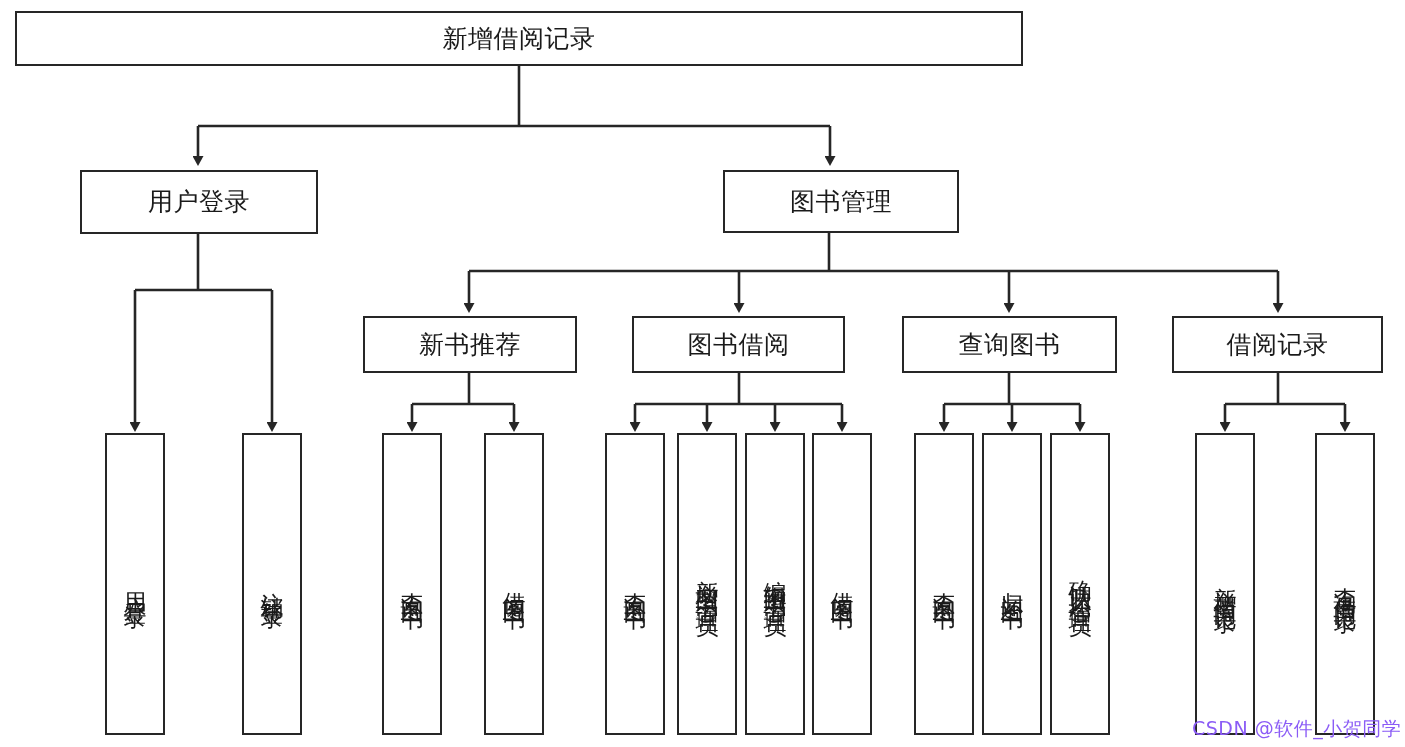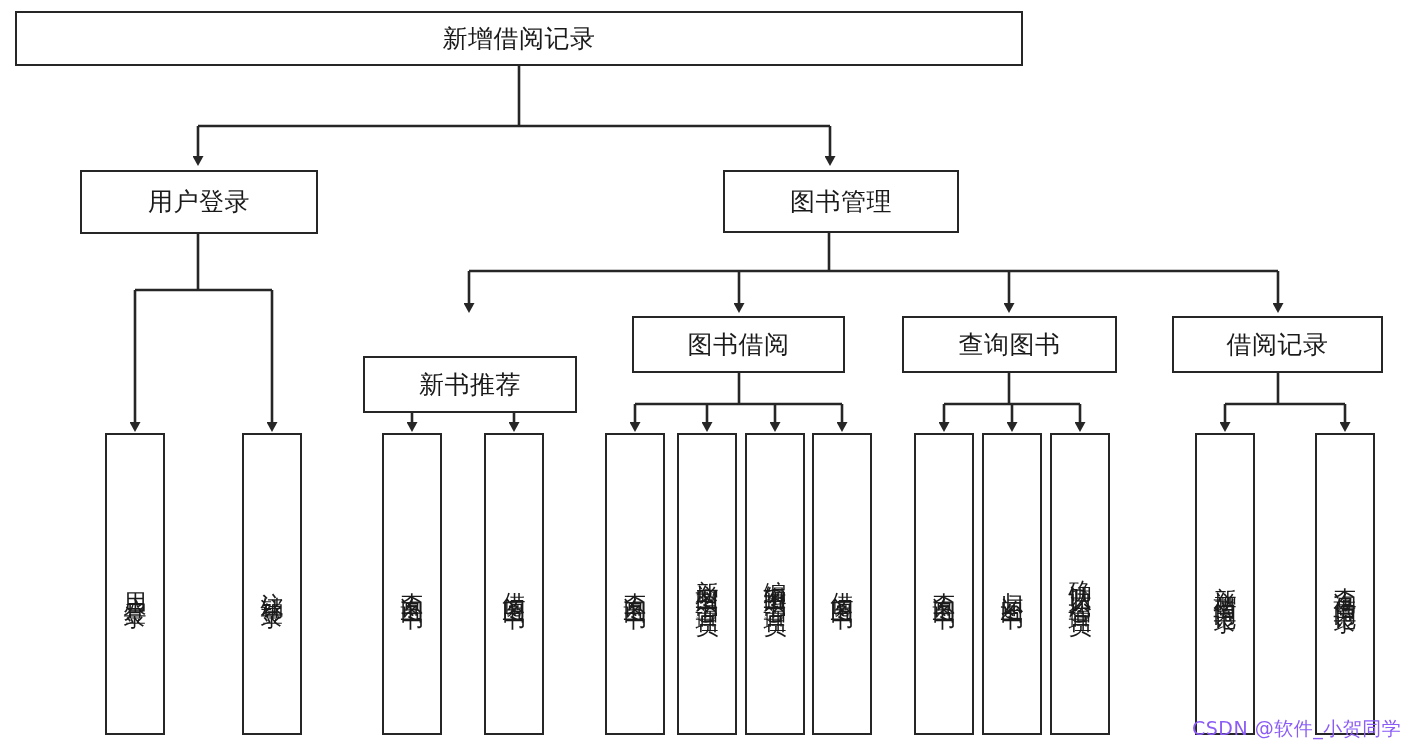--- a/index.html
+++ b/index.html
@@ -134,21 +134,21 @@
     <span class="label">新增借阅记录</span>
   </div>
 
   <div class="node horiz" style="left:80px; top:170px; width:238px; height:64px;">
     <span class="label">用户登录</span>
   </div>
   <div class="node horiz" style="left:711px; top:170px; width:236px; height:63px;margin-left:12px;">
     <span class="label">图书管理</span>
   </div>
 
-  <div class="node horiz" style="left:363px; top:316px; width:214px; height:57px;margin-top:40px;">
+  <div class="node horiz" style="left:363px; top:316px; width:214px; height:57px;">
     <span class="label">新书推荐</span>
   </div>
   <div class="node horiz" style="left:632px; top:316px; width:213px; height:57px;">
     <span class="label">图书借阅</span>
   </div>
   <div class="node horiz" style="left:902px; top:316px; width:215px; height:57px;">
     <span class="label">查询图书</span>
   </div>
   <div class="node horiz" style="left:1172px; top:316px; width:211px; height:57px;">
     <span class="label">借阅记录</span>

